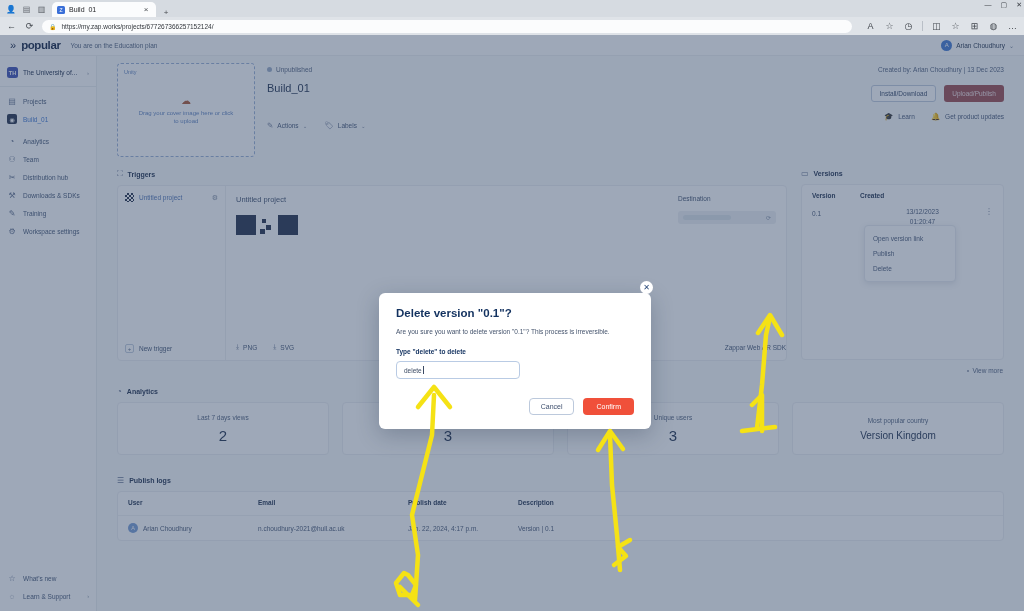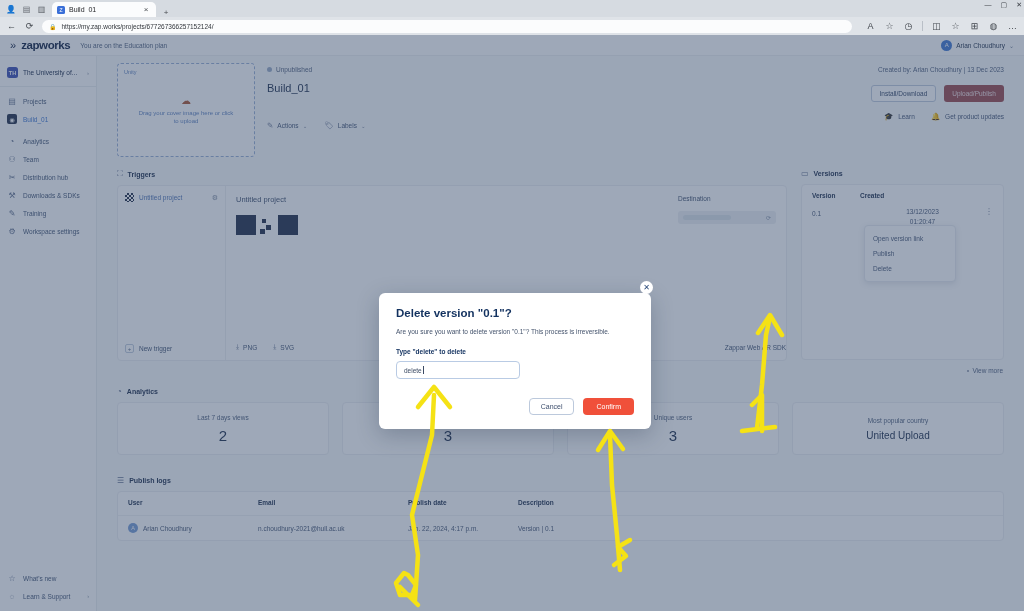--- a/index.html
+++ b/index.html
@@ -366,21 +366,21 @@
     </div>
   </div>
 </div>
 
 <div id="app">
 
   <div id="app-header">
     <div style="display:flex;align-items:center;">
       <div id="brand">
         <span id="brand-mark">»</span>
-        <span id="brand-name">zapworks</span>
+        <span id="brand-name">popular</span>
       </div>
       <span id="plan-note">You are on the Education plan</span>
     </div>
     <div id="user-chip">
       <span id="user-avatar">A</span>
       <span id="user-name">Arian Choudhury</span>
       <span id="user-caret">⌄</span>
     </div>
   </div>
 
@@ -578,21 +578,21 @@
         <div class="card stat-card">
           <span class="stat-label">Total views</span>
           <span class="stat-value">3</span>
         </div>
         <div class="card stat-card">
           <span class="stat-label">Unique users</span>
           <span class="stat-value">3</span>
         </div>
         <div class="card stat-card">
           <span class="stat-label">Most popular country</span>
-          <span class="stat-value small">United Upload</span>
+          <span class="stat-value small">Version Kingdom</span>
         </div>
       </div>
 
       <div class="section-head" id="logs-head">
         <span class="sh-ico">☰</span>
         <span>Publish logs</span>
       </div>
       <div class="card" id="logs-card">
         <div id="logs-header-row">
           <span class="lc1">User</span>

